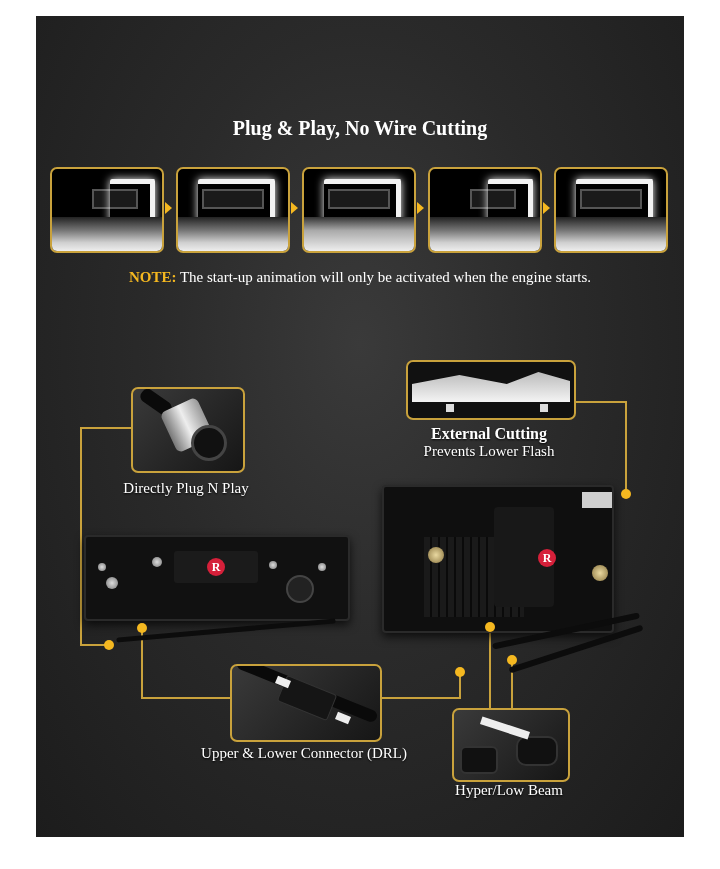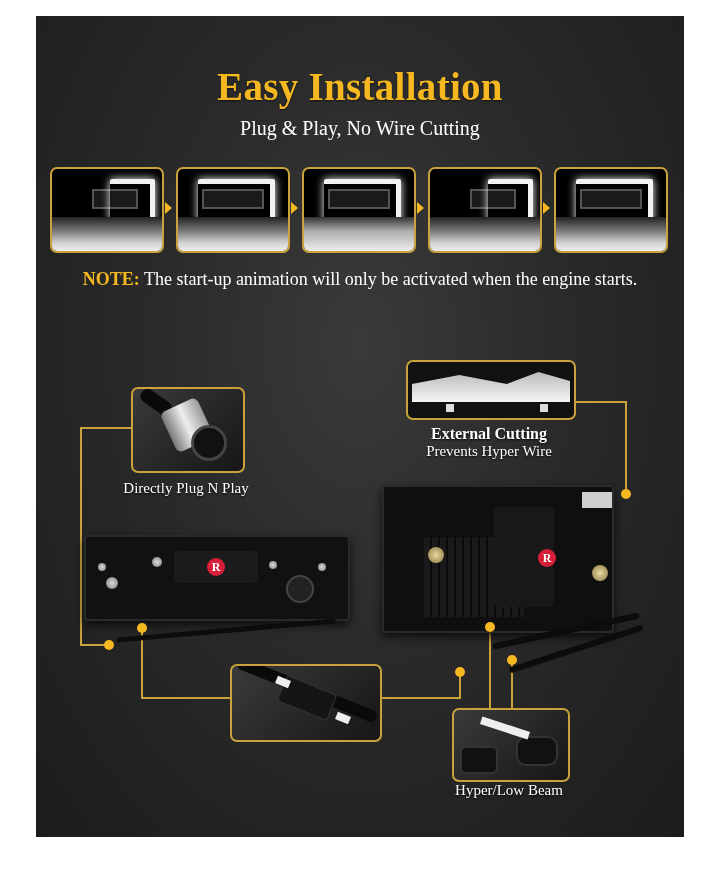--- a/index.html
+++ b/index.html
@@ -12,21 +12,21 @@
     background: radial-gradient(ellipse at 50% 40%, #3a3a3a 0%, #2a2a2a 45%, #1c1c1c 100%);
     overflow: hidden;
   }
   .title {
     position: absolute; left: 0; width: 100%; top: 48px; text-align: center;
     font-weight: bold; font-size: 39px; color: #f5b820; letter-spacing: 0.3px;
     text-shadow: 0 1px 2px rgba(0,0,0,0.6);
   }
   .subtitle {
     position: absolute; left: 0; width: 100%; top: 101px; text-align: center;
-    font-size: 20px; color: #ffffff;
+    font-size: 20px; color: #ffffff; font-weight: bold;
   }
   .frame {
     position: absolute; top: 151px; width: 110px; height: 82px;
     border: 2px solid #c9a23c; border-radius: 7px; overflow: hidden;
     background: #000;
   }
   .frame .floor {
     position: absolute; left: 0; right: 0; bottom: 0; height: 34px;
     background: linear-gradient(180deg, #222 0%, #777 40%, #cfcfcf 75%, #eee 100%);
   }
@@ -37,21 +37,21 @@
   .frame .lamp.full { border-left: 5px solid #f2f2f2; }
   .frame .grill {
     position: absolute; top: 20px; height: 16px; background: #1a1a1a; border: 2px solid #555;
   }
   .chev {
     position: absolute; top: 186px; width: 0; height: 0;
     border-top: 6px solid transparent; border-bottom: 6px solid transparent; border-left: 7px solid #f5b820;
   }
   .note {
     position: absolute; left: 0; width: 100%; top: 253px; text-align: center;
-    font-size: 18px; color: #ffffff; white-space: nowrap;
+    font-size: 15px; color: #ffffff; white-space: nowrap;
   }
   .note .lbl { color: #f5b820; font-weight: bold; }
   .callout {
     position: absolute; border: 2px solid #c9a23c; border-radius: 7px; overflow: hidden;
     background: linear-gradient(135deg, #3a3a3a, #161616);
   }
   .cap {
     position: absolute; color: #ffffff; font-size: 15px; text-align: center; white-space: nowrap;
     text-shadow: 0 1px 2px #000;
   }
@@ -69,21 +69,20 @@
   }
   .bolt { position: absolute; border-radius: 50%; background: radial-gradient(circle, #ddd, #777); }
   .gold-bolt { position: absolute; border-radius: 50%; background: radial-gradient(circle, #e9d8a0, #8a7540); }
   .wire { position: absolute; background: #0c0c0c; border-radius: 4px; }
 </style>
 </head>
 <body>
 
 <div class="panel">
 
-  <div class="title">Easy Installation</div>
   <div class="subtitle">Plug &amp; Play, No Wire Cutting</div>
 
   <div class="frame" style="left:14px;">
     <div class="grill" style="left:40px; width:42px;"></div>
     <div class="lamp" style="left:58px; width:40px;"></div>
     <div class="floor"></div>
   </div>
   <div class="chev" style="left:129px;"></div>
 
   <div class="frame" style="left:140px;">
@@ -169,29 +168,30 @@
   </div>
   <div class="cap" style="left:75px; top:464px; width:150px;">Directly Plug N Play</div>
 
   <div class="callout" style="left:370px; top:344px; width:166px; height:56px; background:#111;">
     <div style="position:absolute; left:4px; top:10px; width:158px; height:30px; background:linear-gradient(180deg,#bbb,#f4f4f4); clip-path:polygon(0 40%,30% 10%,60% 40%,80% 0,100% 30%,100% 100%,0 100%);"></div>
     <div style="position:absolute; left:38px; top:42px; width:8px; height:8px; background:#ddd;"></div>
     <div style="position:absolute; left:132px; top:42px; width:8px; height:8px; background:#ddd;"></div>
   </div>
   <div class="cap" style="left:370px; top:409px; width:166px; line-height:17px;">
     <b>External Cutting</b><br>
-    <span>Prevents Hyper Wire</span>
+    <span>Prevents Lower Flash</span>
   </div>
 
   <div class="callout" style="left:194px; top:648px; width:148px; height:74px;">
     <div style="position:absolute; left:0; top:18px; width:150px; height:12px; background:#0a0a0a; transform:rotate(22deg); border-radius:6px;"></div>
     <div style="position:absolute; left:48px; top:18px; width:52px; height:26px; background:#151515; border:1px solid #333; transform:rotate(22deg); border-radius:3px;"></div>
     <div style="position:absolute; left:44px; top:12px; width:14px; height:8px; background:#eee; transform:rotate(22deg);"></div>
     <div style="position:absolute; left:104px; top:48px; width:14px; height:8px; background:#eee; transform:rotate(22deg);"></div>
   </div>
+  <div class="cap" style="left:144px; top:729px; width:248px;">Upper &amp; Lower Connector (DRL)</div>
 
   <div class="callout" style="left:416px; top:692px; width:114px; height:70px;">
     <div style="position:absolute; left:6px; top:36px; width:34px; height:24px; background:#111; border:2px solid #333; border-radius:6px;"></div>
     <div style="position:absolute; left:62px; top:26px; width:38px; height:26px; background:#111; border:2px solid #333; border-radius:10px;"></div>
     <div style="position:absolute; left:26px; top:14px; width:50px; height:8px; background:#eee; transform:rotate(18deg);"></div>
   </div>
   <div class="cap" style="left:416px; top:766px; width:114px;">Hyper/Low Beam</div>
 
 </div>
 

